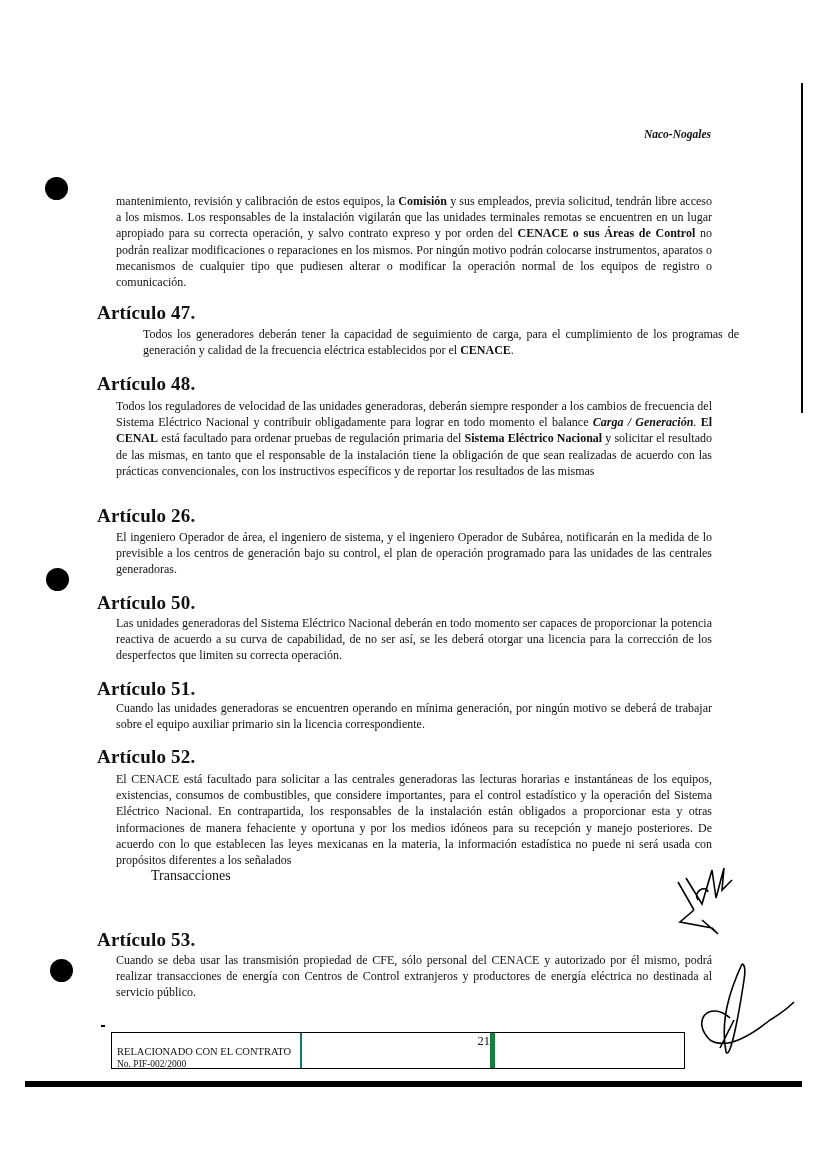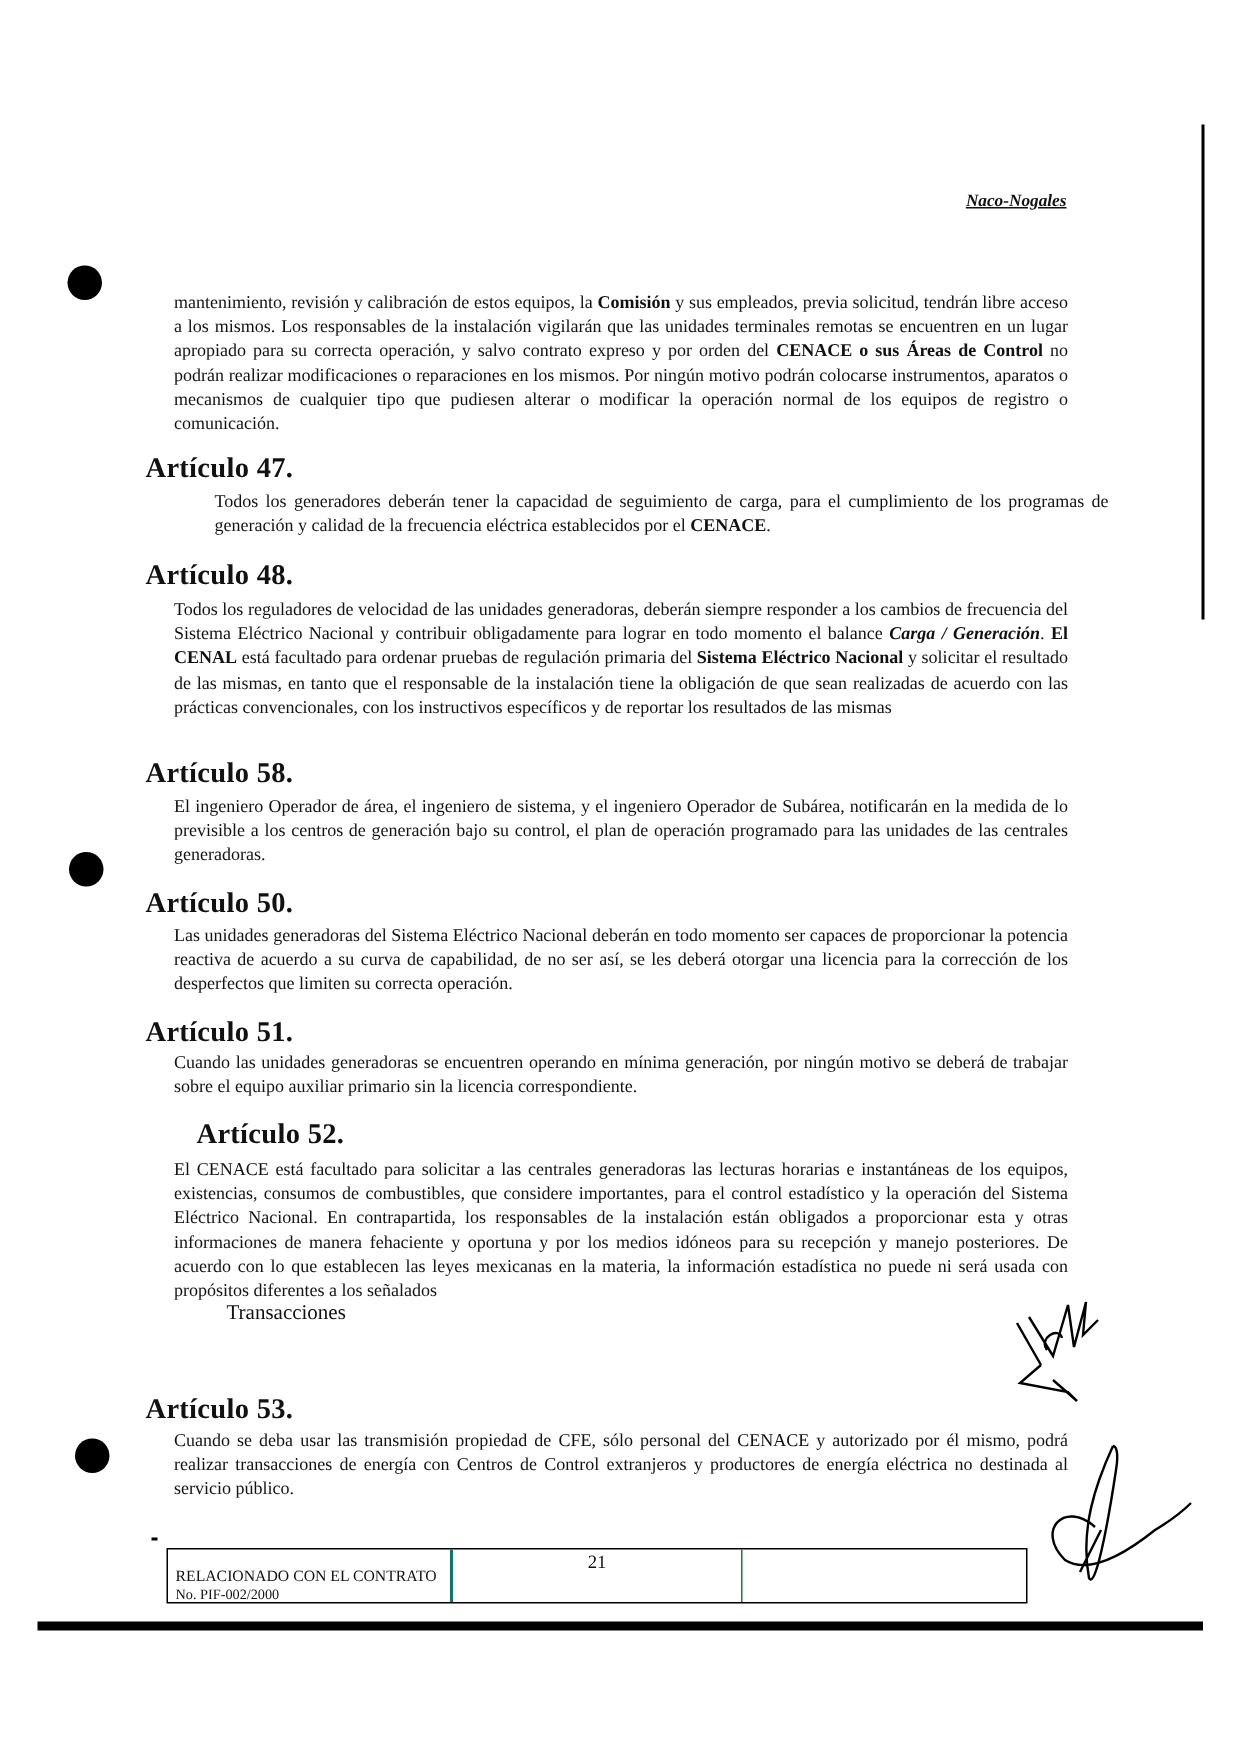--- a/index.html
+++ b/index.html
@@ -1,27 +1,27 @@
 <!DOCTYPE html>
 <html><head>
 <meta charset="utf-8">
 <style>
   html, body { margin: 0; padding: 0; background: #ffffff; }
   body { width: 828px; height: 1169px; position: relative; overflow: hidden; font-family: "Liberation Serif", "DejaVu Serif", serif; color: #111; }
-  .header-right { position: absolute; top: 128px; right: 117px; font-style: italic; font-weight: bold; font-size: 11.5px; text-decoration: underline; }
+  .header-right { position: absolute; top: 128px; right: 117px; font-style: italic; font-weight: bold; font-size: 11.5px; }
   .vline { position: absolute; left: 801px; top: 83px; width: 1.5px; height: 330px; background: #000; }
   .hole { position: absolute; width: 23px; height: 23px; border-radius: 50%; background: #000; }
   .para { position: absolute; left: 116px; width: 596px; font-size: 12px; line-height: 16.2px; text-align: justify; }
   .para b { font-weight: bold; }
   .art { position: absolute; left: 97px; font-size: 19px; font-weight: bold; letter-spacing: 0.2px; }
   .section { position: absolute; left: 151px; top: 852px; font-size: 14px; margin-top: 16px; }
   .footer-table { position: absolute; left: 111px; top: 1032px; width: 574px; height: 37px; border: 1px solid #000; display: flex; box-sizing: border-box; }
   .cell { box-sizing: border-box; height: 100%; position: relative; }
   .cell1 { width: 190px; border-right: 2px solid #0f766e; font-size: 10.5px; line-height: 12px; padding: 13px 0 0 5px; }
-  .cell2 { width: 193px; border-right: 1px solid #15803d; text-align: center; font-size: 12.5px; padding-top: 1px; }
+  .cell2 { width: 193px; border-right: 5px solid #15803d; text-align: right; font-size: 12.5px; padding-top: 1px; }
   .cell3 { flex: 1; }
   .cell1 .small { font-size: 9.5px; }
   .bottom-bar { position: absolute; left: 25px; top: 1081px; width: 777px; height: 6px; background: #000; }
   .tick { position: absolute; left: 101px; top: 1025px; width: 4px; height: 2px; background: #000; }
   svg.sig { position: absolute; }
 </style>
 </head>
 <body>
 
 <div>
@@ -34,30 +34,30 @@
   <div class="hole" style="left:50px; top:959px;"></div>
 
   <div class="para" style="top:193px;"><span>mantenimiento,  revisión y calibración de estos equipos, la </span><b>Comisión</b><span> y sus empleados, previa solicitud, tendrán libre acceso a los mismos. Los responsables de la  instalación vigilarán que las unidades terminales remotas se encuentren en un lugar apropiado para su correcta operación, y salvo contrato expreso y por orden del </span><b>CENACE o sus Áreas de Control</b><span> no podrán realizar modificaciones o reparaciones en los mismos. Por ningún motivo podrán colocarse instrumentos, aparatos o mecanismos de cualquier tipo que pudiesen alterar o modificar la operación normal de los equipos de registro o comunicación.</span></div>
 
   <div class="art" style="top:302px;">Artículo  47.</div>
   <div class="para" style="top:326px;margin-left:27px;"><span>Todos los generadores deberán tener la capacidad de seguimiento de carga, para el cumplimiento de los programas de generación y calidad de la frecuencia eléctrica establecidos por el </span><b>CENACE</b><span>.</span></div>
 
   <div class="art" style="top:373px;">Artículo  48.</div>
   <div class="para" style="top:398px;"><span>Todos los reguladores de velocidad de las unidades generadoras, deberán siempre responder a los cambios de frecuencia del Sistema Eléctrico Nacional y contribuir obligadamente para lograr en todo momento el balance </span><b style="font-style: italic;">Carga / Generación</b><span>. </span><b>El CENAL</b><span> está facultado para ordenar pruebas de regulación primaria del </span><b>Sistema Eléctrico Nacional</b><span> y solicitar el resultado de las mismas, en tanto que el responsable de la instalación tiene la obligación de que sean realizadas de acuerdo con las prácticas convencionales,  con los instructivos específicos  y de reportar los resultados de las mismas</span></div>
 
-  <div class="art" style="top:505px;">Artículo  58.</div>
+  <div class="art" style="top:505px;">Artículo  26.</div>
   <div class="para" style="top:529px;"><span>El ingeniero Operador de área, el ingeniero de sistema, y el ingeniero Operador de Subárea, notificarán en la medida de lo previsible a los centros de generación bajo su control, el plan de operación programado para las unidades de las centrales generadoras.</span></div>
 
   <div class="art" style="top:592px;">Artículo  50.</div>
   <div class="para" style="top:615px;"><span>Las unidades generadoras del Sistema Eléctrico Nacional deberán en todo momento ser capaces de proporcionar la potencia reactiva de acuerdo a su curva de capabilidad, de no ser así, se les deberá otorgar una licencia para la corrección de los desperfectos que limiten su correcta operación.</span></div>
 
   <div class="art" style="top:678px;">Artículo  51.</div>
   <div class="para" style="top:700px;"><span>Cuando las unidades generadoras se encuentren operando en mínima generación, por ningún motivo se deberá de trabajar sobre el equipo auxiliar primario sin la licencia correspondiente.</span></div>
 
-  <div class="art" style="top:746px;margin-left:34px;">Artículo  52.</div>
+  <div class="art" style="top:746px;">Artículo  52.</div>
   <div class="para" style="top:771px;"><span>El CENACE está facultado para solicitar a las centrales generadoras las lecturas horarias e instantáneas de los equipos, existencias, consumos de combustibles, que considere importantes, para el control estadístico y la operación del Sistema Eléctrico Nacional. En contrapartida,  los responsables de la instalación están obligados a proporcionar esta y otras informaciones de manera fehaciente y oportuna y por los medios idóneos para su recepción y manejo posteriores. De acuerdo con lo que establecen las leyes mexicanas en la materia, la información estadística no puede ni será usada con propósitos diferentes a los señalados</span></div>
 
   <div class="section">Transacciones</div>
 
   <div class="art" style="top:929px;">Artículo  53.</div>
   <div class="para" style="top:952px;"><span>Cuando se deba usar las transmisión propiedad de CFE, sólo personal del CENACE y autorizado por él mismo, podrá realizar transacciones de energía con Centros de Control extranjeros y productores de energía eléctrica no destinada al servicio público.</span></div>
 
   <svg class="sig" width="70" height="80" viewBox="0 0 70 80" style="left:672px; top:862px;">
     <path d="M6 20 L22 48 M14 16 L30 42 L40 8 L44 36 L52 6 L50 28 L60 18 M22 48 L8 60 L40 66 L46 72 L30 58 M26 38 C 20 30, 34 22, 36 30" fill="none" stroke="#000" stroke-width="1.6"></path>
   </svg>

